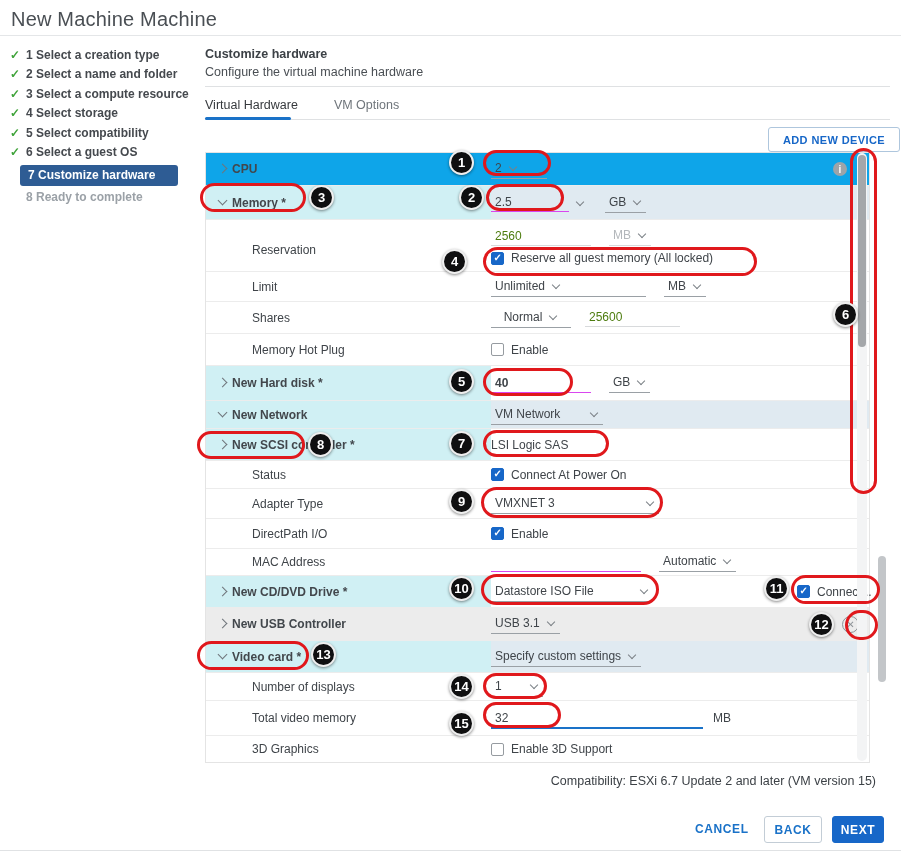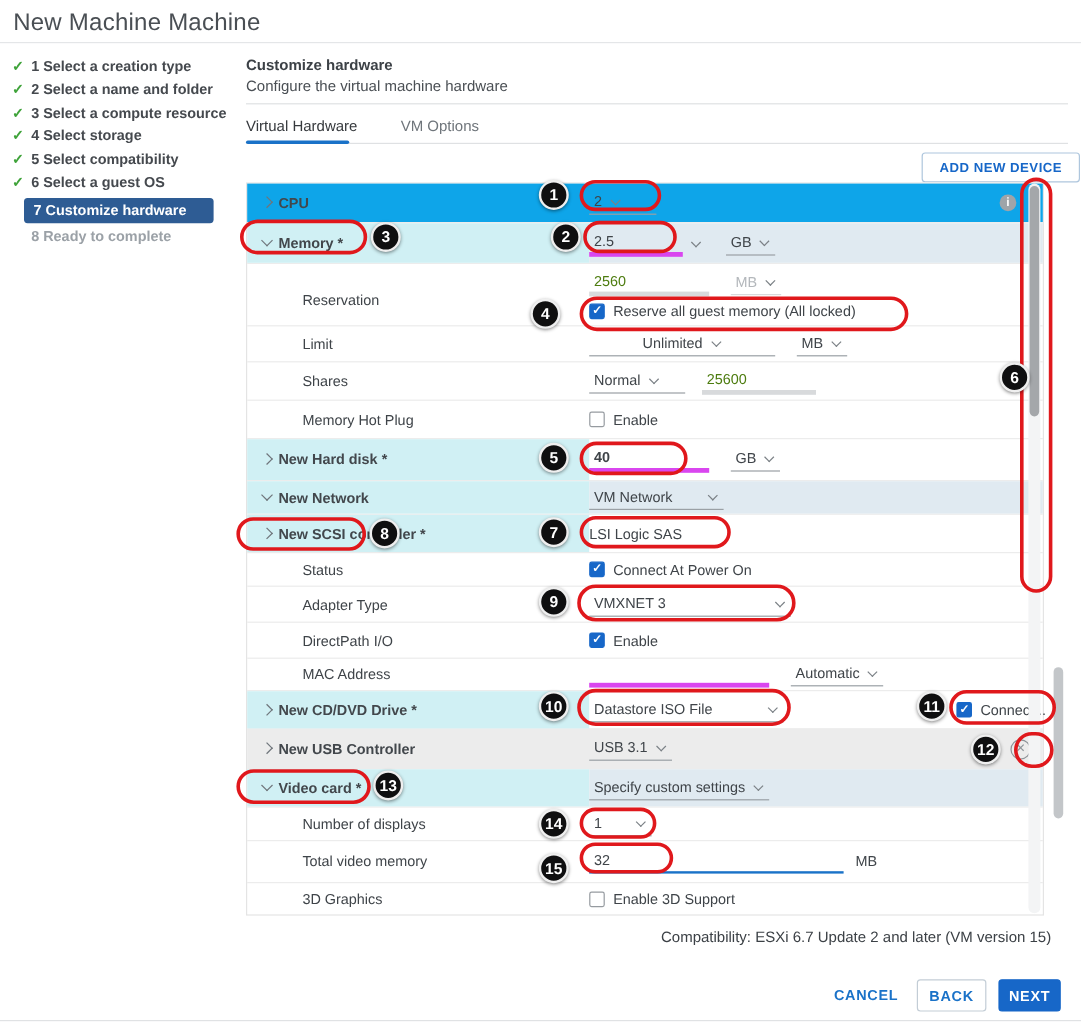--- a/index.html
+++ b/index.html
@@ -48,21 +48,21 @@
   .cpu-row { background:#0ea5e9; }
 
   .chev { width:16px; height:10px; position:relative; flex-shrink:0; }
   .chev::after { content:""; position:absolute; left:3px; top:1px; width:6px; height:6px;
                  border-right:1.5px solid #6f757b; border-bottom:1.5px solid #6f757b; }
   .chev.r::after { transform:rotate(-45deg); }
   .chev.d::after { transform:rotate(45deg); top:-1px; }
 
   .caret { display:inline-block; width:6px; height:6px; border-right:1.5px solid #7b8186; border-bottom:1.5px solid #7b8186;
            transform:rotate(45deg); margin:0 4px 2px 8px; flex-shrink:0; }
-  input.inp { border:none; border-bottom:4px solid #d946ef; background:transparent; font-family:"Liberation Sans",sans-serif;
+  input.inp { border:none; border-bottom:1px solid #d946ef; background:transparent; font-family:"Liberation Sans",sans-serif;
               font-size:12px; color:#3f4449; padding:2px 4px; outline:none; }
   input.dim { color:#4d7c0f; border-bottom-color:#d8dadc; }
   .dd { display:flex; align-items:center; border-bottom:1px solid #9aa0a5; padding:2px 2px 3px 4px; font-size:12px; color:#3f4449; cursor:pointer; }
   .unit { margin-left:18px; }
   .plain { font-size:12px; color:#3f4449; }
 
   .cb { width:13px; height:13px; border:1px solid #969ba0; border-radius:2px; background:#fff; margin-right:7px; flex-shrink:0; position:relative; cursor:pointer; }
   .cb.on { background:#1767c8; border-color:#1767c8; }
   .cb.on::after { content:"✓"; position:absolute; left:1.5px; top:-1px; color:#fff; font-size:10px; font-weight:bold; }
   .cbl { font-size:12px; color:#3f4449; }
@@ -194,37 +194,37 @@
           <span class="cbl">Reserve all guest memory (All locked)</span>
         </div>
       </div>
     </div>
 
     <div class="row" style="height:30px">
       <div class="lbl">
           <span class="sublbl">Limit</span>
         </div>
       <div class="val">
-        <div class="dd" style="width:155px; justify-content:center">
+        <div class="dd" style="width:155px; justify-content:flex-start">
             <span>Unlimited</span>
             <span class="caret"></span>
           </div>
         <div class="dd unit">
             <span>MB</span>
             <span class="caret"></span>
           </div>
       </div>
     </div>
 
     <div class="row" style="height:32px">
       <div class="lbl">
           <span class="sublbl">Shares</span>
         </div>
       <div class="val">
-        <div class="dd" style="width:80px; justify-content:flex-start">
+        <div class="dd" style="width:80px; justify-content:center">
             <span>Normal</span>
             <span class="caret"></span>
           </div>
         <input class="inp dim" style="width: 95px; margin-left: 14px;" value="25600">
       </div>
     </div>
 
     <div class="row" style="height:32px">
       <div class="lbl">
           <span class="sublbl">Memory Hot Plug</span>

